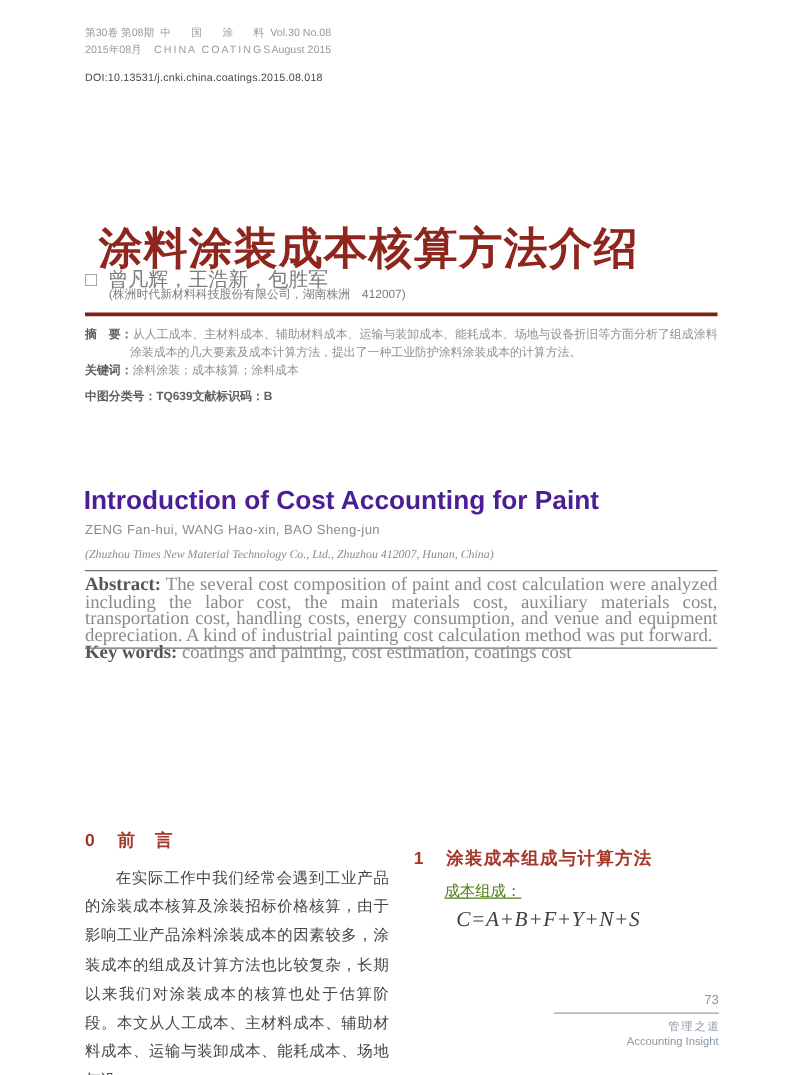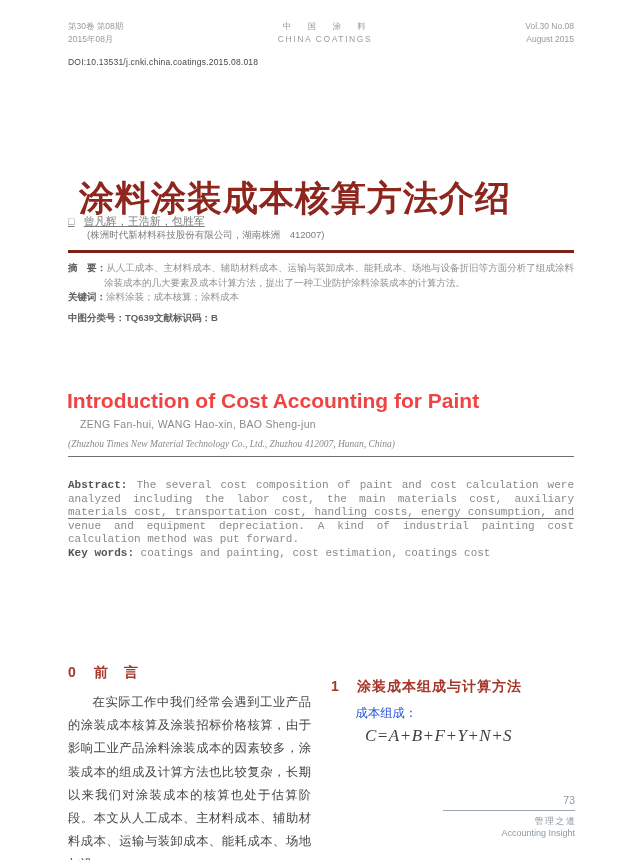--- a/index.html
+++ b/index.html
@@ -5,78 +5,78 @@
   html,body { margin:0; padding:0; background:#ffffff; }
   .page {
     position:relative; width:638px; height:860px; background:#ffffff;
     font-family:"Liberation Sans", sans-serif; overflow:hidden;
   }
   .abs { position:absolute; }
 
   
   .journal-header {
     top:20px; left:68px; width:506px;
-    display:flex; justify-content:space-between; align-items:flex-start;
+    display:flex; align-items:flex-start;
     font-size:8.5px; line-height:13px; color:#9d9898;
   }
   .jh-left { text-align:left; }
   .jh-center { text-align:center; color:#9b9b9b; }
   .jh-center .zh { letter-spacing:7px; margin-right:-7px; }
   .jh-center .en { letter-spacing:1.6px; margin-right:-1.6px; }
   .jh-right { text-align:right; }
   .doi-line { top:57px; left:68px; font-size:8.5px; color:#474747; letter-spacing:0.2px; }
 
   
   .title-zh {
     top:162px; left:66px; width:520px;
     font-size:35px; font-weight:bold; color:#8e261d; letter-spacing:1px;
   }
-  .authors-zh { top:214px; left:68px; font-size:11px; color:#7c7c7c;text-decoration:underline; }
+  .authors-zh { top:214px; left:68px; font-size:16px; color:#7c7c7c; }
   .authors-zh .marker { margin-right:9px; color:#8a8a8a; }
   .affil-zh { top:229px; left:87px; font-size:9.5px; color:#7c7c7c; }
   .rule-red { top:250px; left:68px; width:506px; height:3px; background:#7d2018; }
 
   
   .meta-zh { top:261px; left:68px; width:506px; font-size:9.5px; line-height:14.5px; color:#8f8f8f; }
   .meta-zh p { margin:0; }
   .meta-zh .hang { padding-left:36px; text-indent:-36px; text-align:justify; }
   .meta-label { font-weight:bold; color:#5c5c5c; }
   .kw-line { margin-top:2px; }
   .clc-row { margin-top:6px; display:flex; justify-content:flex-start; color:#5f5f5f; font-weight:bold; }
 
   
-  .title-en { top:389px; left:67px; font-size:21px; font-weight:bold; color:#ef4444; }
-  .authors-en { top:418px; left:80px; font-size:10.5px; color:#8a8a8a; letter-spacing:0.3px; }
+  .title-en { top:389px; left:67px; font-size:21px; font-weight:bold; color:#4c1d95; }
+  .authors-en { top:418px; left:68px; font-size:10.5px; color:#8a8a8a; letter-spacing:0.3px; }
   .affil-en { top:439px; left:68px; font-size:9.5px; font-style:italic; color:#8a8a8a;
               font-family:"Liberation Serif", serif; }
   .hairline { left:68px; width:506px; height:1px; background:#6f6f6f; }
   .hr-top { top:456px; }
   .hr-bottom { top:518px; }
   .abstract-en {
-    top:479px; left:68px; width:506px;
-    font-family:Liberation Mono, monospace; font-size:11px; line-height:13.6px;
+    top:462px; left:68px; width:506px;
+    font-family:Liberation Serif, serif; font-size:15px; line-height:13.6px;
     color:#8a8a8a; text-align:justify;
   }
   .abstract-en p { margin:0; }
   .abstract-en .lbl { font-weight:bold; color:#555555; }
 
   
   .col { width:243px; }
   .col-left { top:664px; left:68px; }
   .col-right { top:666px; left:331px; }
   .sec-heading { display:flex; align-items:baseline; font-size:14px; font-weight:bold; color:#a5382b; }
   .sec-heading .num { width:26px; flex:none; }
   .sec-heading .ttl { letter-spacing:1px; }
   .body-par {
     margin:9px 0 0 0; font-size:12.3px; line-height:23.2px; color:#454545;
     text-align:justify;
   }
   .indent2 { text-indent:2em; }
   .sec1-heading { margin-top:12px; }
-  .cost-label { margin:6px 0 0 0; font-size:12.3px; line-height:22px; color:#1d4ed8; text-indent:2em; }
+  .cost-label { margin:6px 0 0 0; font-size:12.3px; line-height:22px; color:#4d7c0f; text-indent:2em;text-decoration:underline; }
   .formula {
     margin:2px 0 0 2em; font-size:17px; color:#3f3f3f;
     font-style:italic; font-family:"Liberation Serif", serif; letter-spacing:0.5px;
   }
 
   
   .footer { top:794px; right:63px; width:160px; text-align:right; color:#8c98a4; }
   .footer .pageno { font-size:10.5px; }
   .footer .foot-rule { width:132px; height:1px; background:#9aa4ae; margin:4px 0 4px auto; }
   .footer .col-zh { font-size:9px; letter-spacing:1.5px; margin-right:-1.5px; line-height:12px; }

